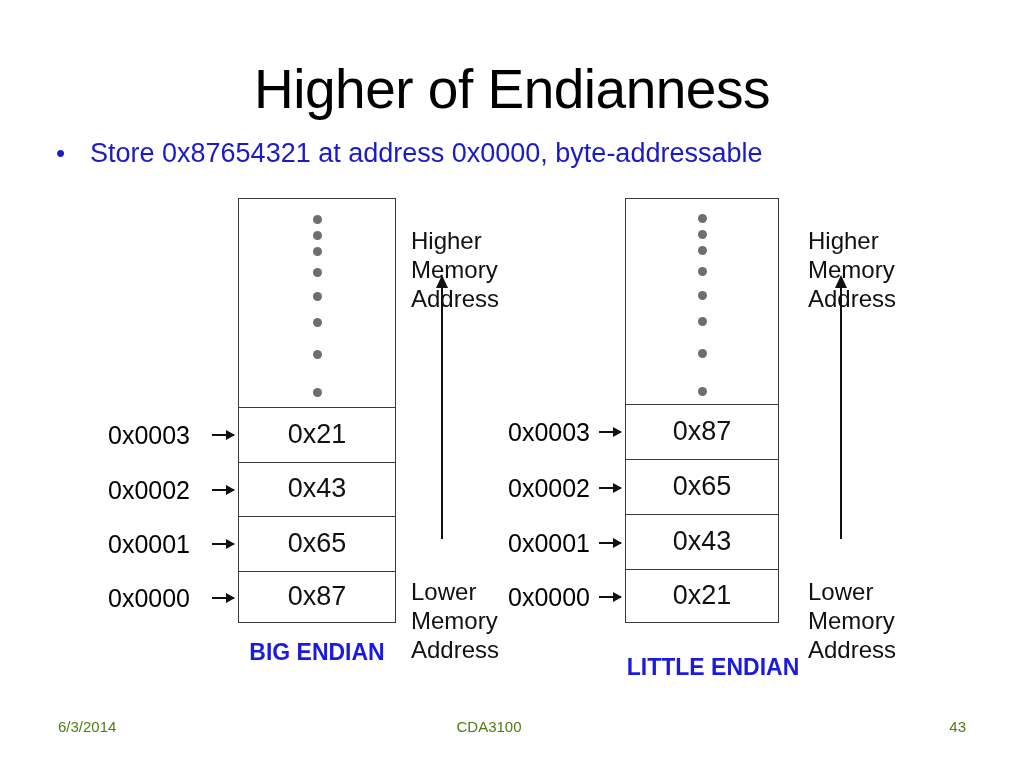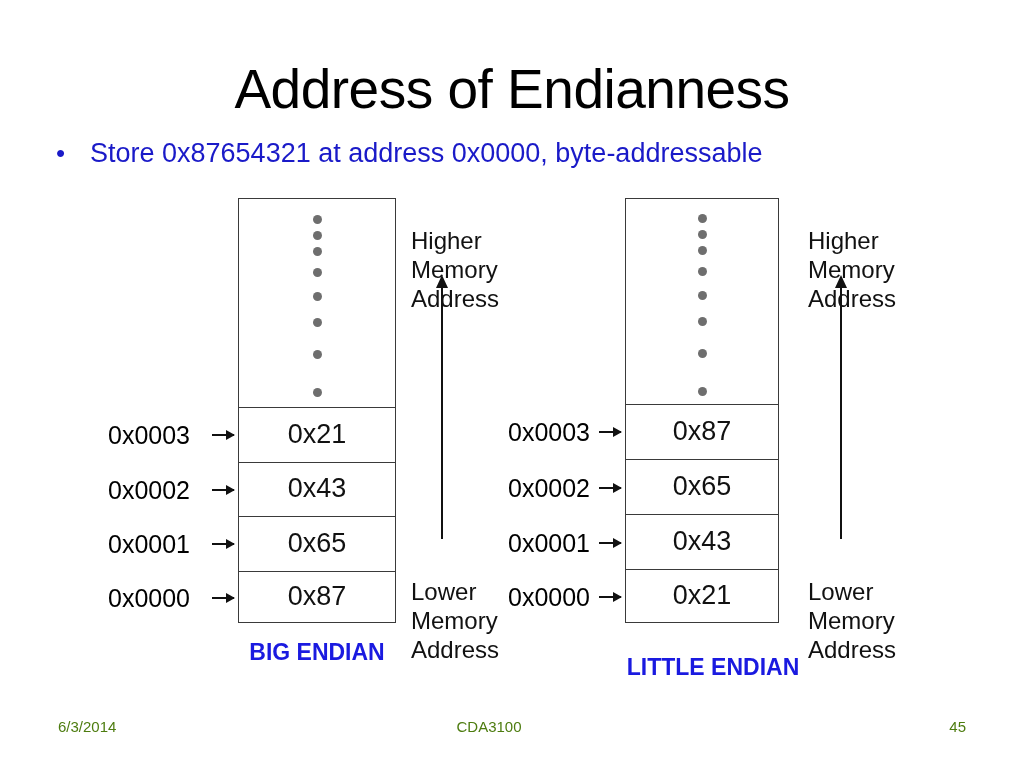--- a/index.html
+++ b/index.html
@@ -175,21 +175,21 @@
   }
   #footer-date  { left: 58px;  top: 0; }
   #footer-course{ left: 0;  top: 0; width: 978px; text-align: center; }
   #footer-page  { right: 58px; top: 0; }
 </style>
 </head>
 <body>
 
 <div id="slide">
 
-  <div id="slide-title">Address of Endianness</div>
+  <div id="slide-title">Higher of Endianness</div>
 
   <div id="bullet-row">
     <span id="bullet-marker">•</span>
     <span id="bullet-text">Store 0x87654321 at address 0x0000, byte-addressable</span>
   </div>
 
   <div class="diagram">
 
     <div class="mem-box" style="left:238px; top:198px; width:158px; height:425px;">
 
@@ -303,16 +303,16 @@
       <div>Memory</div>
       <div>Address</div>
     </div>
 
     <div class="endian-caption" style="left:618px; top:654px; width:190px;">LITTLE ENDIAN</div>
   </div>
 
   <div id="footer">
     <span class="footer-cell" id="footer-date">6/3/2014</span>
     <span class="footer-cell" id="footer-course">CDA3100</span>
-    <span class="footer-cell" id="footer-page">45</span>
+    <span class="footer-cell" id="footer-page">43</span>
   </div>
 
 </div>
 
 </body></html>

